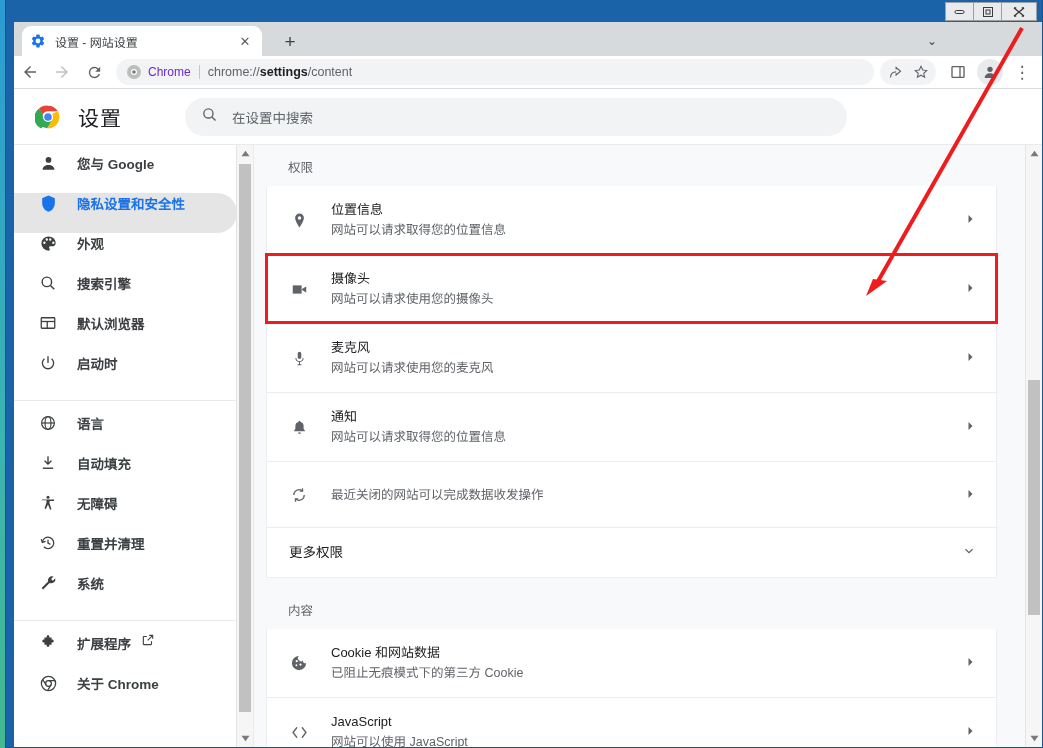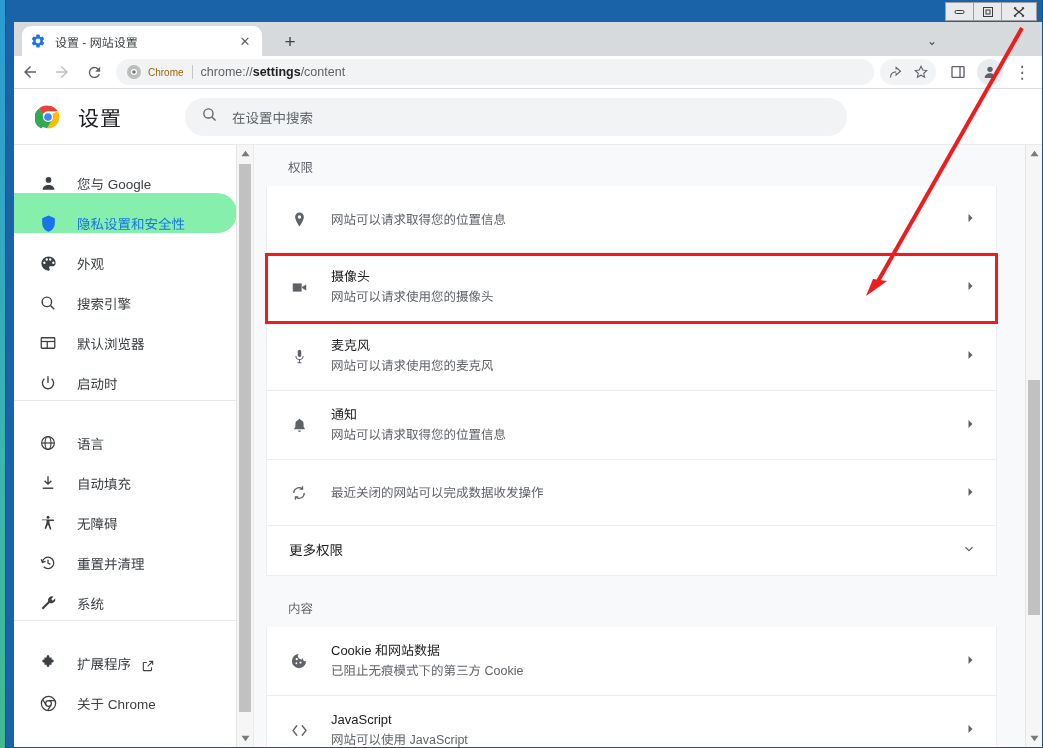--- a/index.html
+++ b/index.html
@@ -90,21 +90,21 @@
   }
   .tb-btn.disabled { color: #bdc1c6; }
   .omnibox {
     flex: 1; height: 26px; margin: 0 6px;
     background: #f1f3f4; border-radius: 13px;
     display: flex; align-items: center; padding: 0 10px;
     min-width: 0;
   }
   .omni-chip { display: flex; align-items: center; flex: none; }
   .omni-chip-icon { width: 16px; height: 16px; margin-right: 6px; }
-  .omni-chip-label { font-size: 10px; color: #a16207; }
+  .omni-chip-label { font-size: 12px; color: #6d28d9; }
   .omni-sep {
     width: 1px; height: 14px; background: #c4c7c5; margin: 0 8px; flex: none;
   }
   .omni-url {
     font-size: 12.5px; color: #5f6368;
     white-space: nowrap; overflow: hidden;
   }
   .omni-url b { color: #202124; font-weight: 700; }
   .tb-right { display: flex; align-items: center; flex: none; padding-right: 4px; }
   .tb-pill {
@@ -150,26 +150,27 @@
 
   
   .sidebar {
     width: 240px; flex: none; position: relative;
     background: #fff; overflow: hidden;
     border-right: 1px solid #e8eaed;
   }
   .sb-group { padding-top: 8px; }
   .sb-group.lower { border-top: 1px solid #e8eaed; margin-top: 7px; padding-top: 12px; }
   .sb-item {
-    height: 40px; display: flex; align-items: flex-end;
+    height: 40px; display: flex; align-items: flex-start;
     padding-left: 24px; margin-right: 16px;
     border-radius: 0 20px 20px 0;
     color: #3c4043;
-  }
-  .sb-item.active { background: #86efac; color: #1a73e8; }
+    font-weight: bold;
+  }
+  .sb-item.active { background: #e5e5e5; color: #1a73e8; }
   .sb-ico {
     width: 20px; height: 20px; flex: none; margin-right: 19px;
     display: flex; align-items: center; justify-content: center;
   }
   .sb-label { font-size: 13.5px; white-space: nowrap; }
   .sb-ext { margin-left: 10px; display: flex; align-items: center; }
 
   
   .main {
     flex: 1; position: relative; background: #f8f9fa; overflow: hidden;
@@ -508,20 +509,21 @@
           <div class="sec-title">权限</div>
           <div class="card">
             <div id="permissions-rows">
                 <div class="row">
                   <div class="row-ico">
                     <svg width="17" height="17" viewBox="0 0 24 24" fill="currentColor">
                       <path d="M12 2.2a6.2 6.2 0 0 0-6.2 6.2c0 4.6 6.2 13.4 6.2 13.4s6.2-8.8 6.2-13.4A6.2 6.2 0 0 0 12 2.2zm0 8.6a2.4 2.4 0 1 1 0-4.8 2.4 2.4 0 0 1 0 4.8z"></path>
                     </svg>
                   </div>
                   <div class="row-text">
+                    <div class="row-title">位置信息</div>
                     <div class="row-sub">网站可以请求取得您的位置信息</div>
                   </div>
                   <div class="row-arrow"><svg width="12" height="12" viewBox="0 0 24 24" fill="currentColor">
                       <path d="M9 4l8 8-8 8z"></path>
                     </svg></div>
                 </div>
                 <div class="row">
                   <div class="row-ico">
                     <svg width="19" height="19" viewBox="0 0 24 24" fill="currentColor">
                       <path d="M3.5 6.8h11.2v10.4H3.5z"></path>

